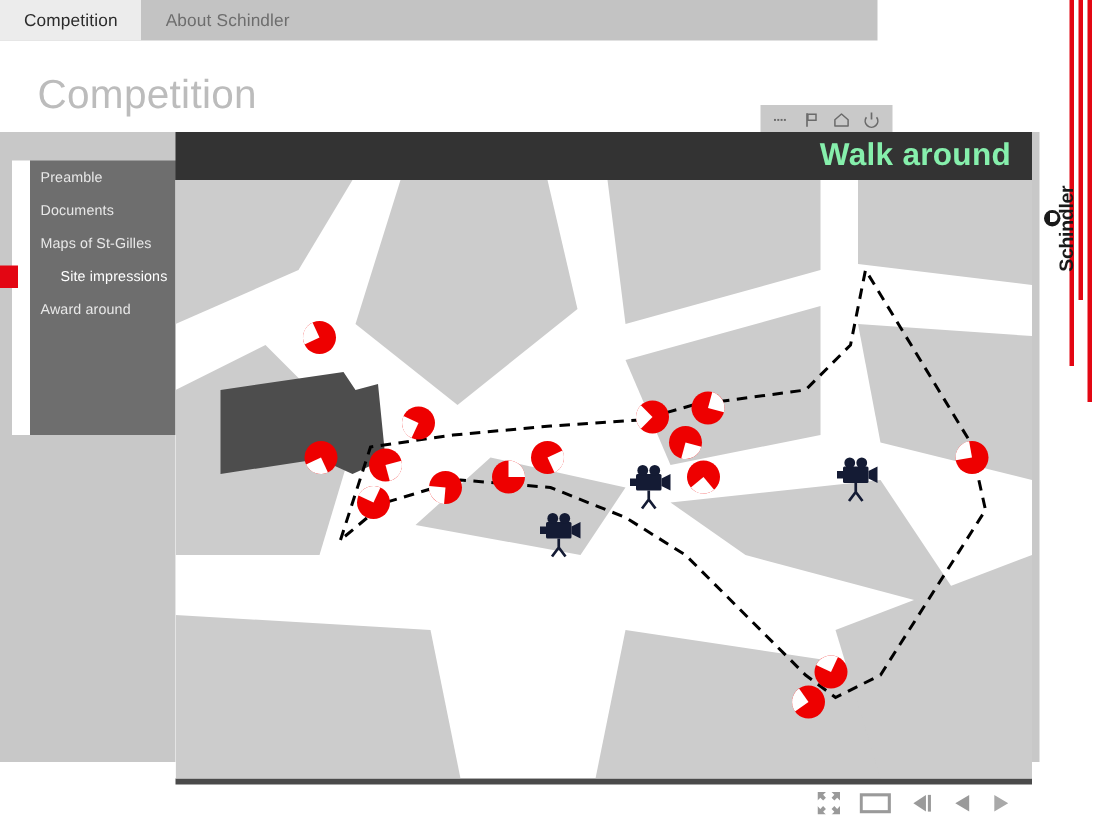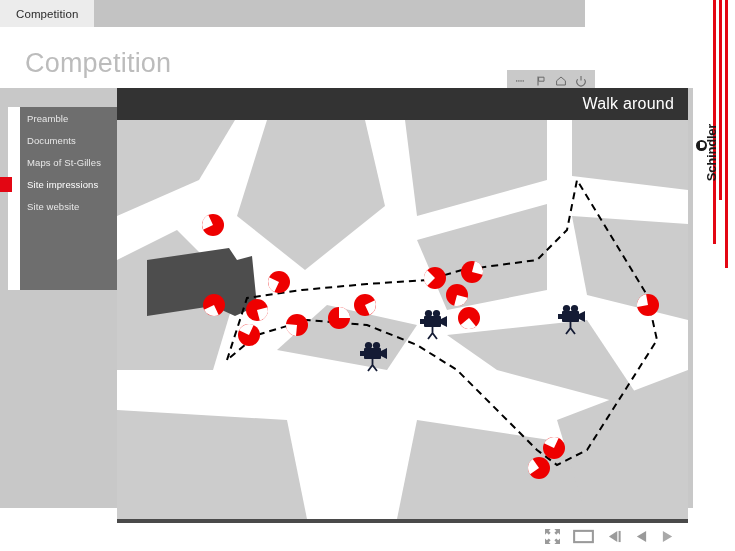--- a/index.html
+++ b/index.html
@@ -68,21 +68,21 @@
     position: relative;
     height: 22px;
     display: flex;
     align-items: center;
     padding-left: 7px;
     font-size: 9.5px;
     color: #e8e8e8;
     letter-spacing: .1px;
     white-space: nowrap;
   }
-  .side-item.active { color: #ffffff; }
+  .side-item.active { color: #ffffff; justify-content: center; }
   .side-marker {
     position: absolute;
     left: -20px;
     width: 12px; height: 15px;
     background: #e30613;
   }
   #sidebar-white-strip {
     position: absolute;
     left: 8px; top: 107px;
     width: 12px; height: 183px;
@@ -152,23 +152,24 @@
     left: 7px; top: 18px;
     width: 571px; height: 32px;
     background: #333333;
     display: flex;
     align-items: center;
     justify-content: flex-end;
     padding-right: 14px;
     box-sizing: border-box;
   }
   #overlay-title {
-    color: #ffffff;
-    font-size: 16px;
+    color: #86efac;
+    font-size: 21px;
     letter-spacing: .2px;
+    font-weight: bold;
   }
   #map-frame {
     position: absolute;
     left: 7px; top: 50px;
     width: 571px; height: 403px;
     background: #ffffff;
     border-bottom: 4px solid #4a4a4a;
     box-sizing: border-box;
     overflow: hidden;
   }
@@ -185,20 +186,23 @@
   }
   .pc-icon { display: block; }
 </style>
 </head>
 <body>
 
 <div id="topnav">
   <div class="nav-tab active">
     <span>Competition</span>
   </div>
+  <div class="nav-tab">
+    <span>About Schindler</span>
+  </div>
 </div>
 
 <div id="page-title">Competition</div>
 
 <div id="gray-band"></div>
 <div id="sidebar-white-strip"></div>
 
 <div id="sidebar">
   <div class="side-item">
     <span>Preamble</span>
@@ -207,21 +211,21 @@
     <span>Documents</span>
   </div>
   <div class="side-item">
     <span>Maps of St-Gilles</span>
   </div>
   <div class="side-item active">
     <span class="side-marker"></span>
     <span>Site impressions</span>
   </div>
   <div class="side-item">
-    <span>Site website</span>
+    <span>Award around</span>
   </div>
 </div>
 
 <div id="logo-block">
   <span class="red-bar" style="left:20px; top:0; height:244px;"></span>
   <span class="red-bar" style="left:26px; top:0; height:200px;"></span>
   <span class="red-bar" style="left:32px; top:0; height:268px;"></span>
   <div id="logo-mark"></div>
   <div id="logo-text">Schindler</div>
 </div>

